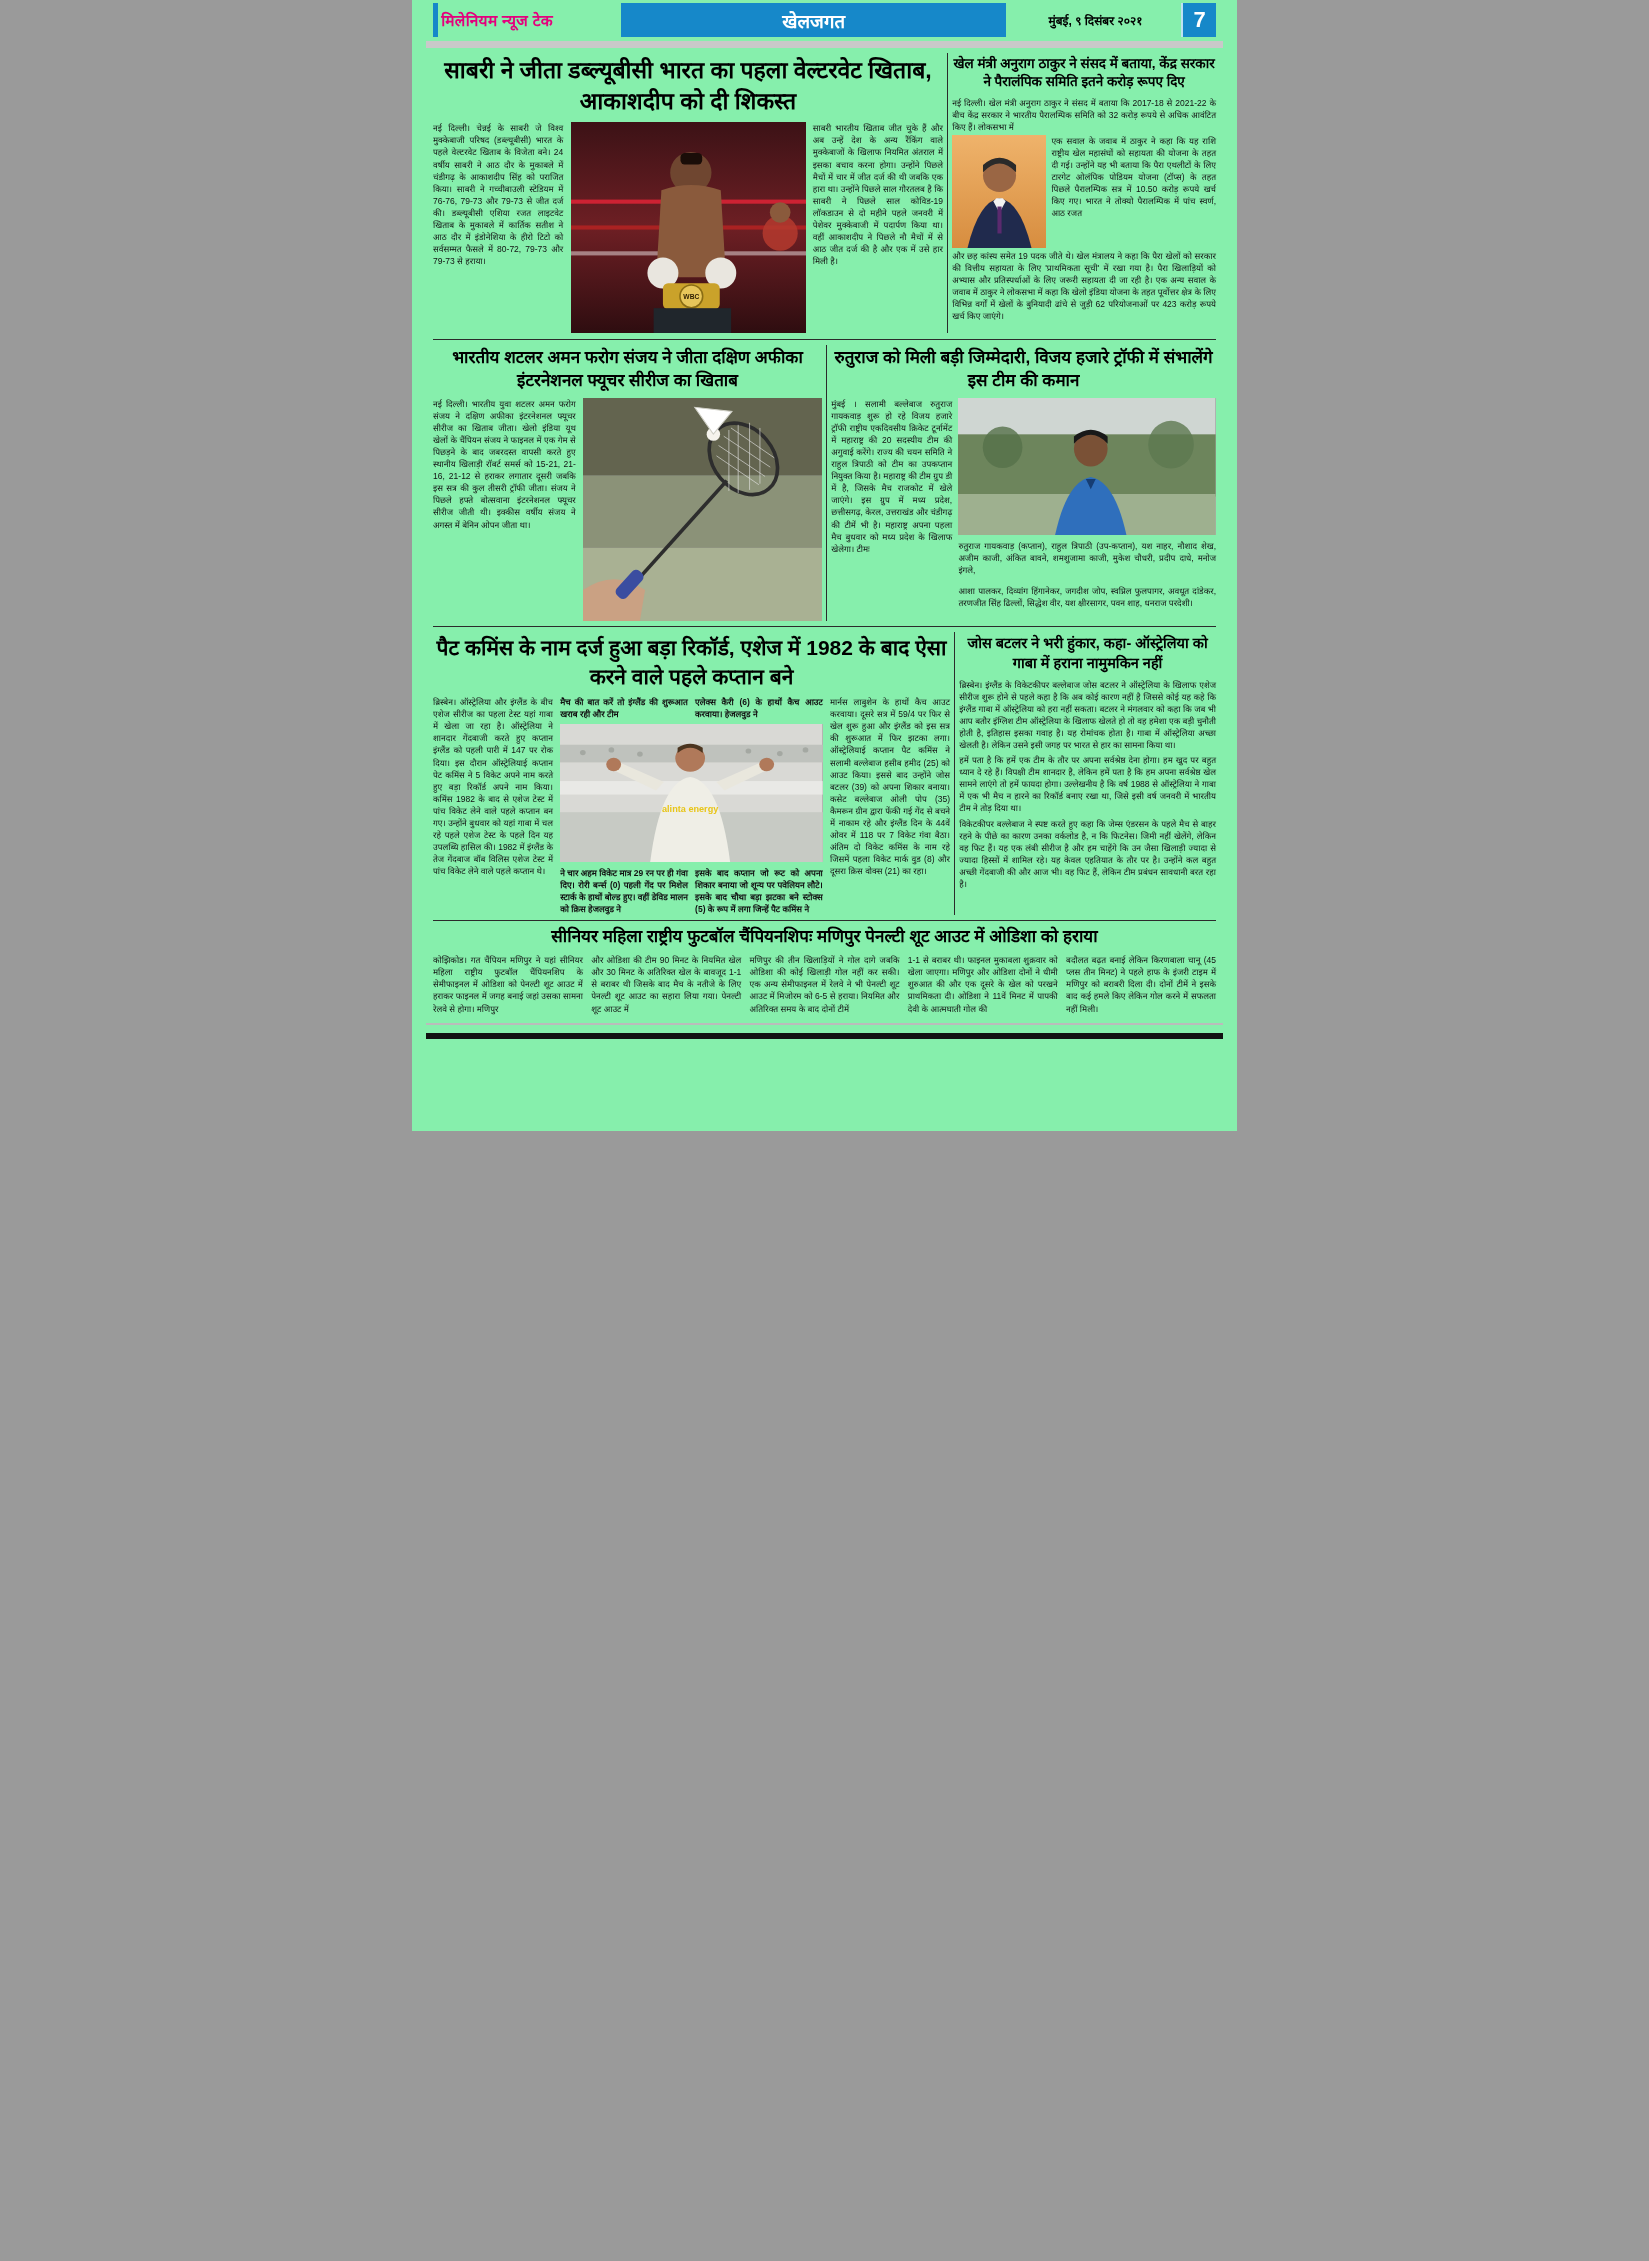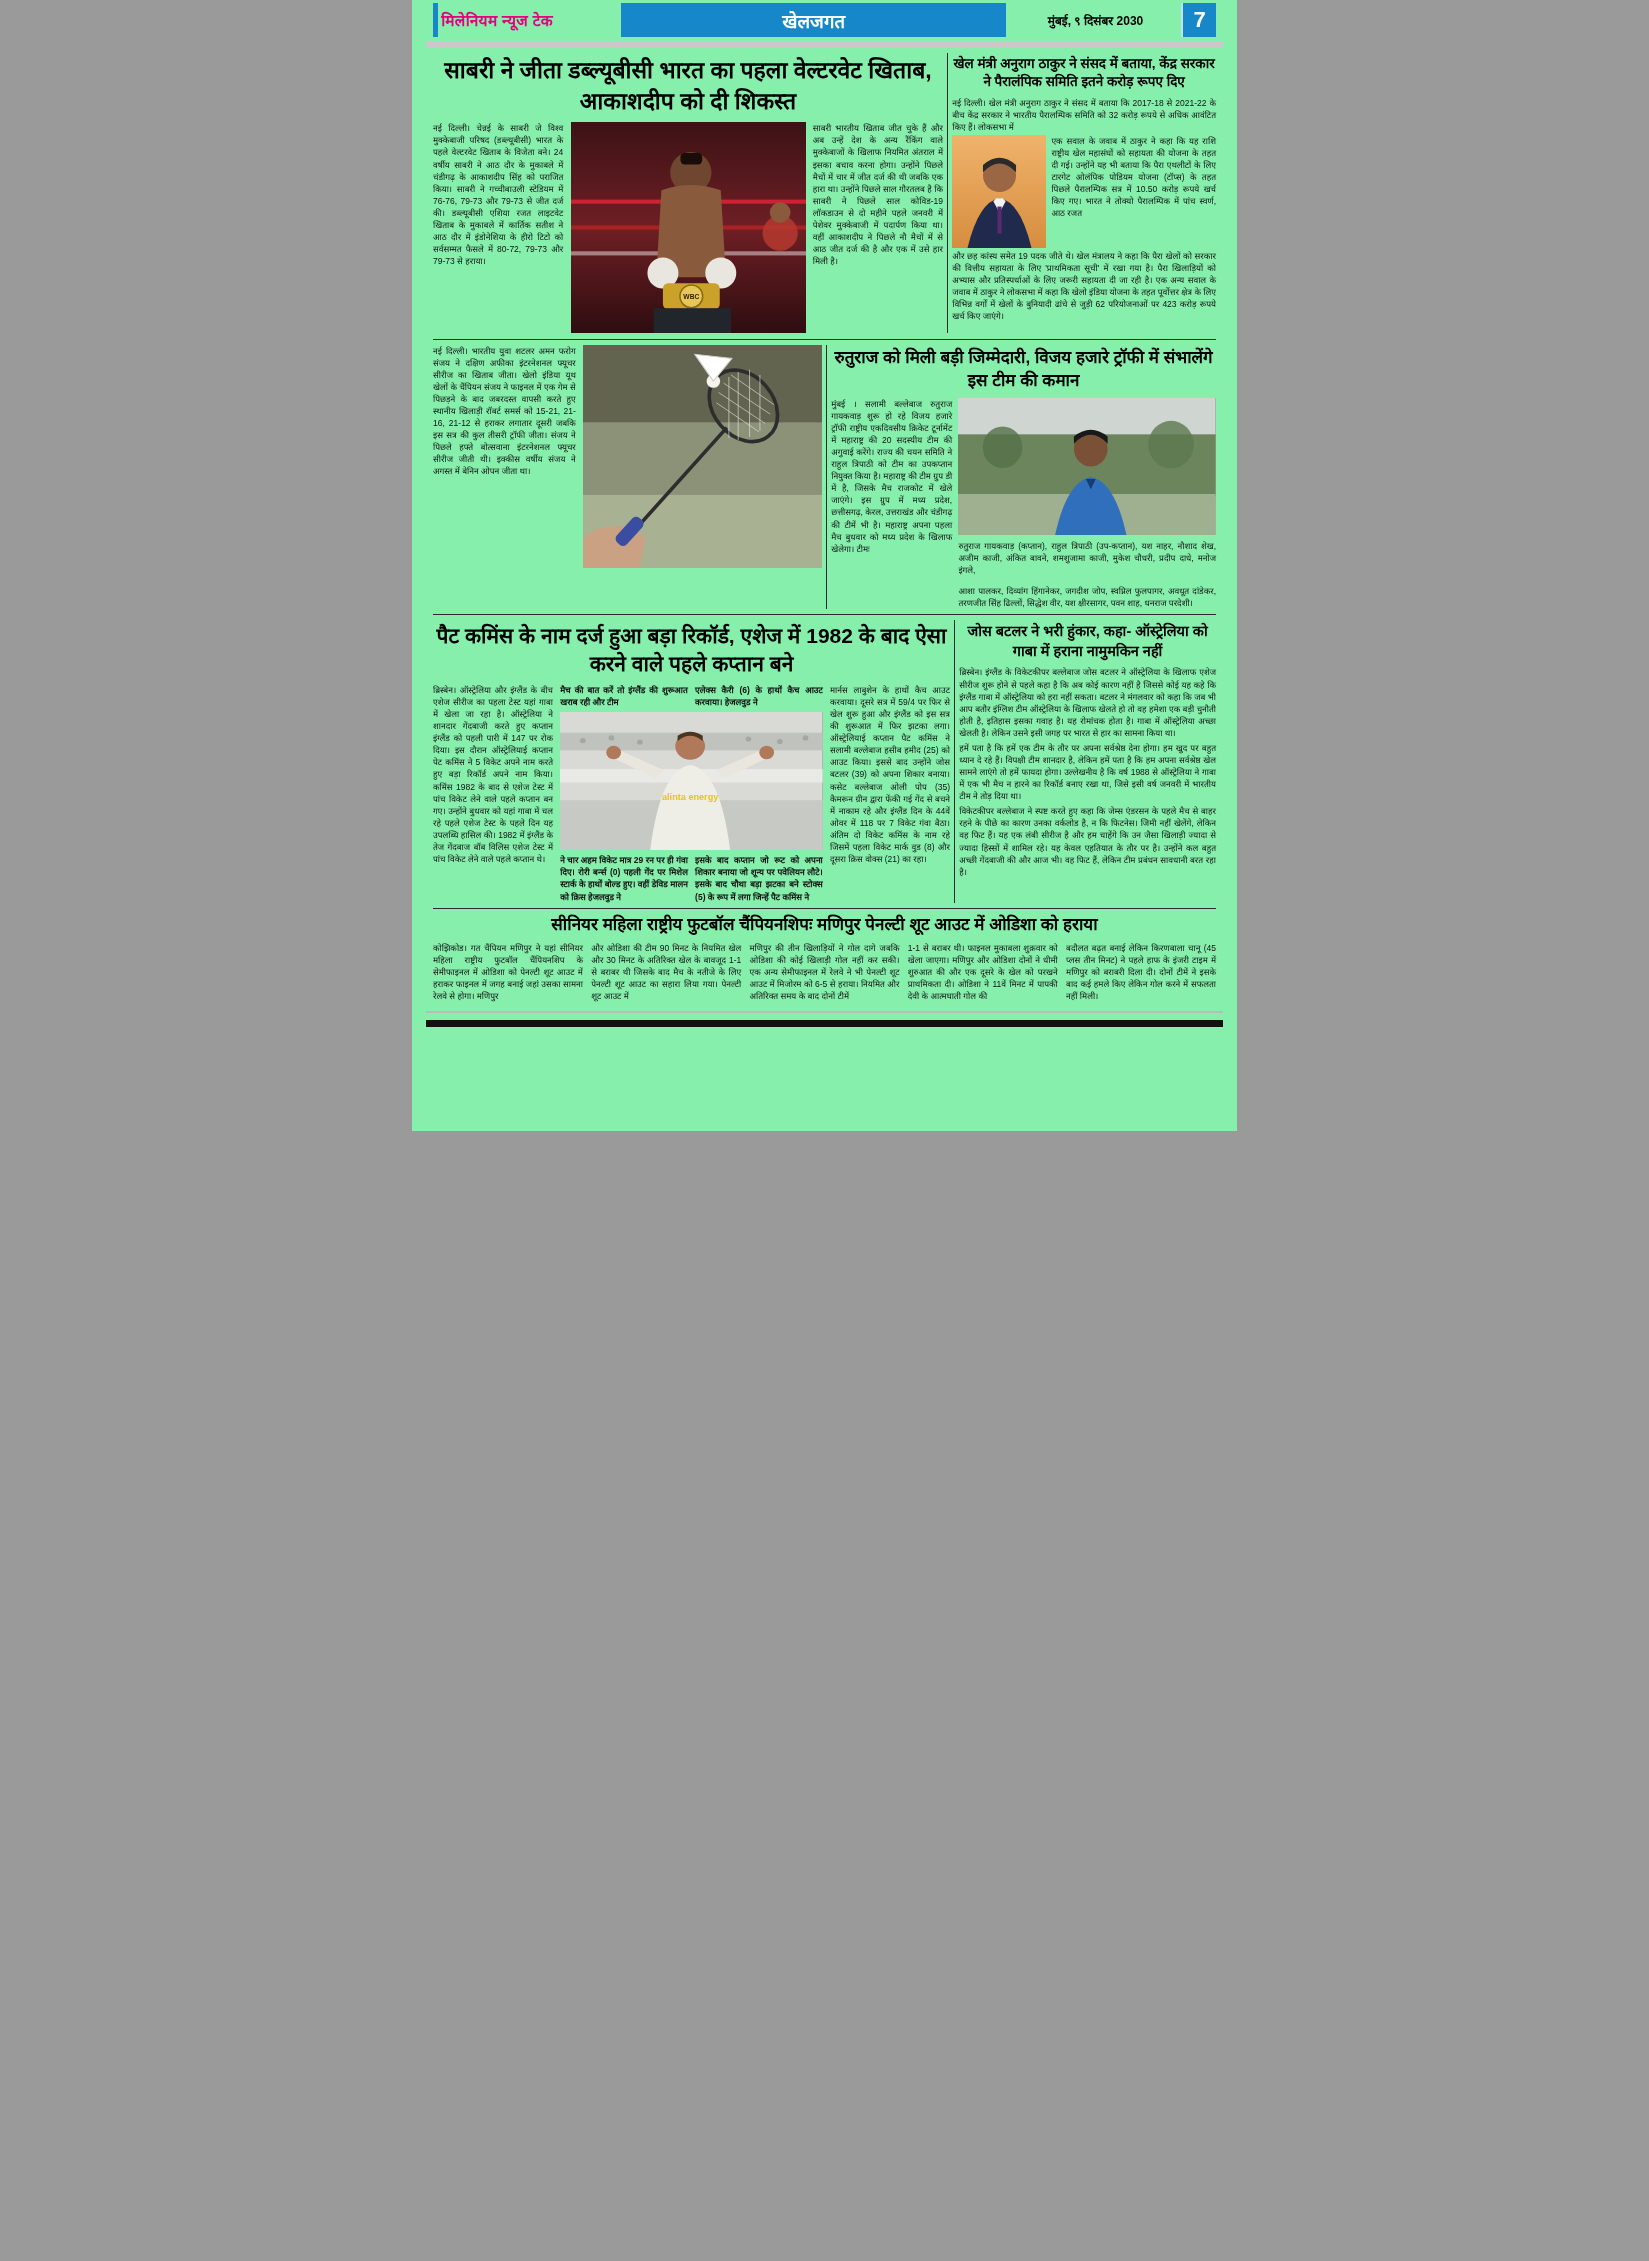--- a/index.html
+++ b/index.html
@@ -78,21 +78,21 @@
 <body>
 
 <div class="page">
 
   <header class="masthead">
     <div class="m-leftbar"></div>
     <div class="brand">मिलेनियम न्यूज टेक</div>
     <div class="section-banner">
       <span>खेलजगत</span>
     </div>
-    <div class="dateline">मुंबई, ९ दिसंबर 2030</div>
+    <div class="dateline">मुंबई, ९ दिसंबर २०२१</div>
     <div class="pageno">7</div>
   </header>
   <div class="gray-rule"></div>
 
   <section class="row">
 
     <article class="art-boxing">
       <h1 class="hl hl-boxing">साबरी ने जीता डब्ल्यूबीसी भारत का पहला वेल्टरवेट खिताब, आकाशदीप को दी शिकस्त</h1>
       <div class="a1-body">
         <p class="bodytext colp">नई दिल्ली। चेन्नई के साबरी जे विश्व मुक्केबाजी परिषद (डब्ल्यूबीसी) भारत के पहले वेल्टरवेट खिताब के विजेता बने। 24 वर्षीय साबरी ने आठ दौर के मुकाबले में चंडीगढ़ के आकाशदीप सिंह को पराजित किया। साबरी ने गच्चीबाउली स्टेडियम में 76-76, 79-73 और 79-73 से जीत दर्ज की। डब्ल्यूबीसी एशिया रजत लाइटवेट खिताब के मुकाबले में कार्तिक सतीश ने आठ दौर में इंडोनेशिया के हीरो टिटो को सर्वसम्मत फैसले में 80-72, 79-73 और 79-73 से हराया।</p>
@@ -152,20 +152,21 @@
       </div>
       <p class="bodytext mt4">और छह कांस्य समेत 19 पदक जीते थे। खेल मंत्रालय ने कहा कि पैरा खेलों को सरकार की वित्तीय सहायता के लिए 'प्राथमिकता सूची' में रखा गया है। पैरा खिलाड़ियों को अभ्यास और प्रतिस्पर्धाओं के लिए जरूरी सहायता दी जा रही है। एक अन्य सवाल के जवाब में ठाकुर ने लोकसभा में कहा कि खेलो इंडिया योजना के तहत पूर्वोत्तर क्षेत्र के लिए विभिन्न वर्गों में खेलों के बुनियादी ढांचे से जुड़ी 62 परियोजनाओं पर 423 करोड़ रूपये खर्च किए जाएंगे।</p>
     </article>
   </section>
 
   <div class="hrule"></div>
 
   <section class="row">
 
     <article class="art-badminton">
+      <h2 class="hl hl-bad">भारतीय  शटलर अमन फरोग संजय ने जीता  दक्षिण अफीका इंटरनेशनल फ्यूचर सीरीज  का खिताब</h2>
       <div class="b1-body">
         <p class="bodytext colp">नई दिल्ली। भारतीय युवा शटलर अमन फरोग संजय ने दक्षिण अफीका इंटरनेशनल फ्यूचर सीरीज का खिताब जीता। खेलो इंडिया यूथ खेलों के चैंपियन संजय ने फाइनल में एक गेम से पिछड़ने के बाद जबरदस्त वापसी करते हुए स्थानीय खिलाड़ी रॉबर्ट समर्स को 15-21, 21-16, 21-12 से हराकर लगातार दूसरी जबकि इस सत्र की कुल तीसरी ट्रॉफी जीता। संजय ने पिछले हफ्ते बोत्सवाना इंटरनेशनल फ्यूचर सीरीज जीती थी। इक्कीस वर्षीय संजय ने अगस्त में बेनिन ओपन जीता था।</p>
         <div class="photo badminton-photo">
           <svg viewBox="0 0 462 432" preserveAspectRatio="none">
             <rect width="462" height="150" fill="#63644f"></rect>
             <rect y="150" width="462" height="140" fill="#8b9278"></rect>
             <rect y="290" width="462" height="142" fill="#a9b193"></rect>
             <g stroke="#2d2d2d" stroke-width="7" fill="none">
               <line x1="70" y1="392" x2="278" y2="160"></line>
               <ellipse cx="310" cy="118" rx="58" ry="76" transform="rotate(-40 310 118)"></ellipse>

